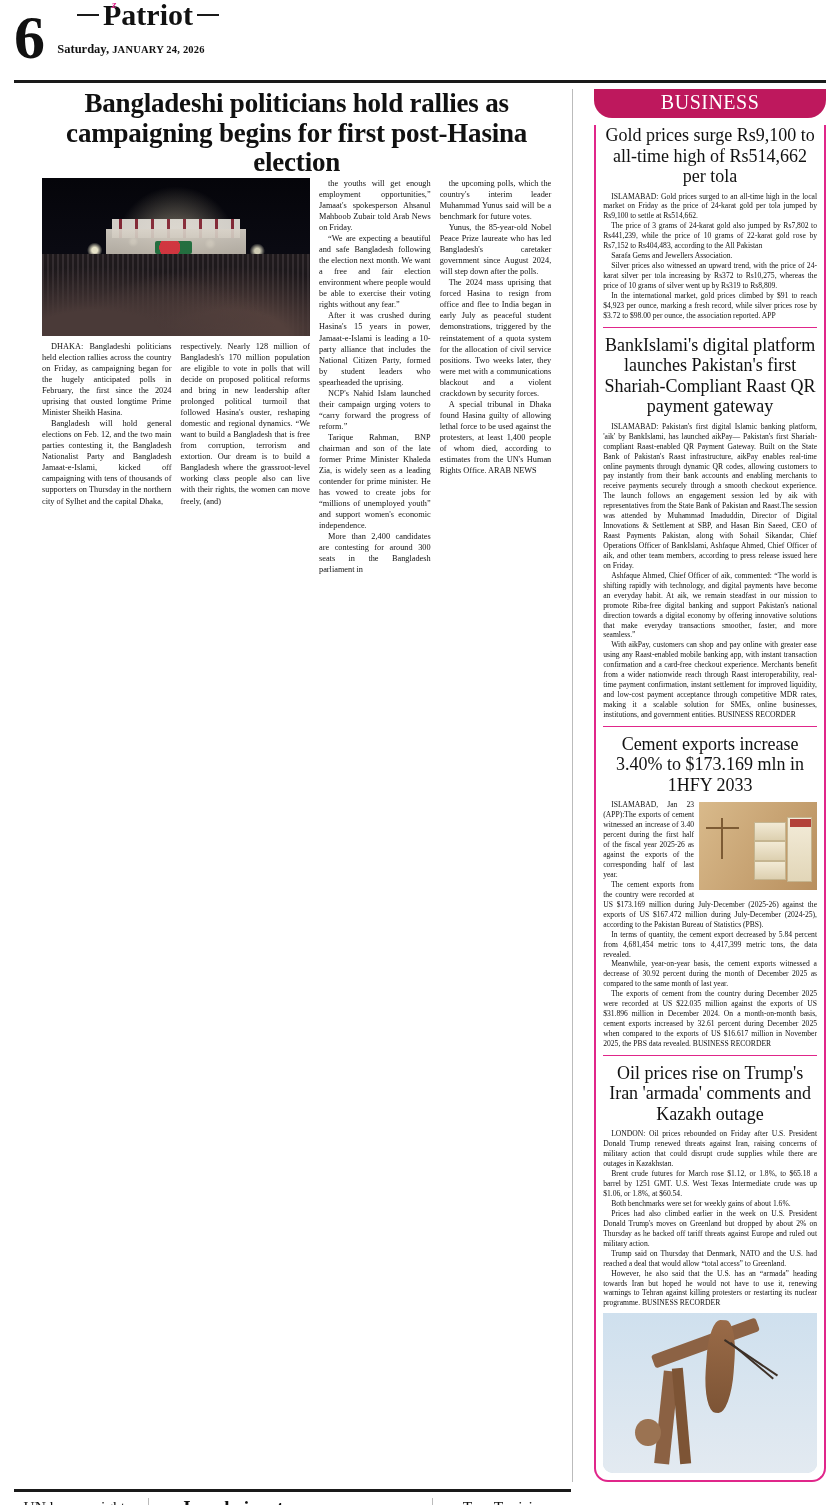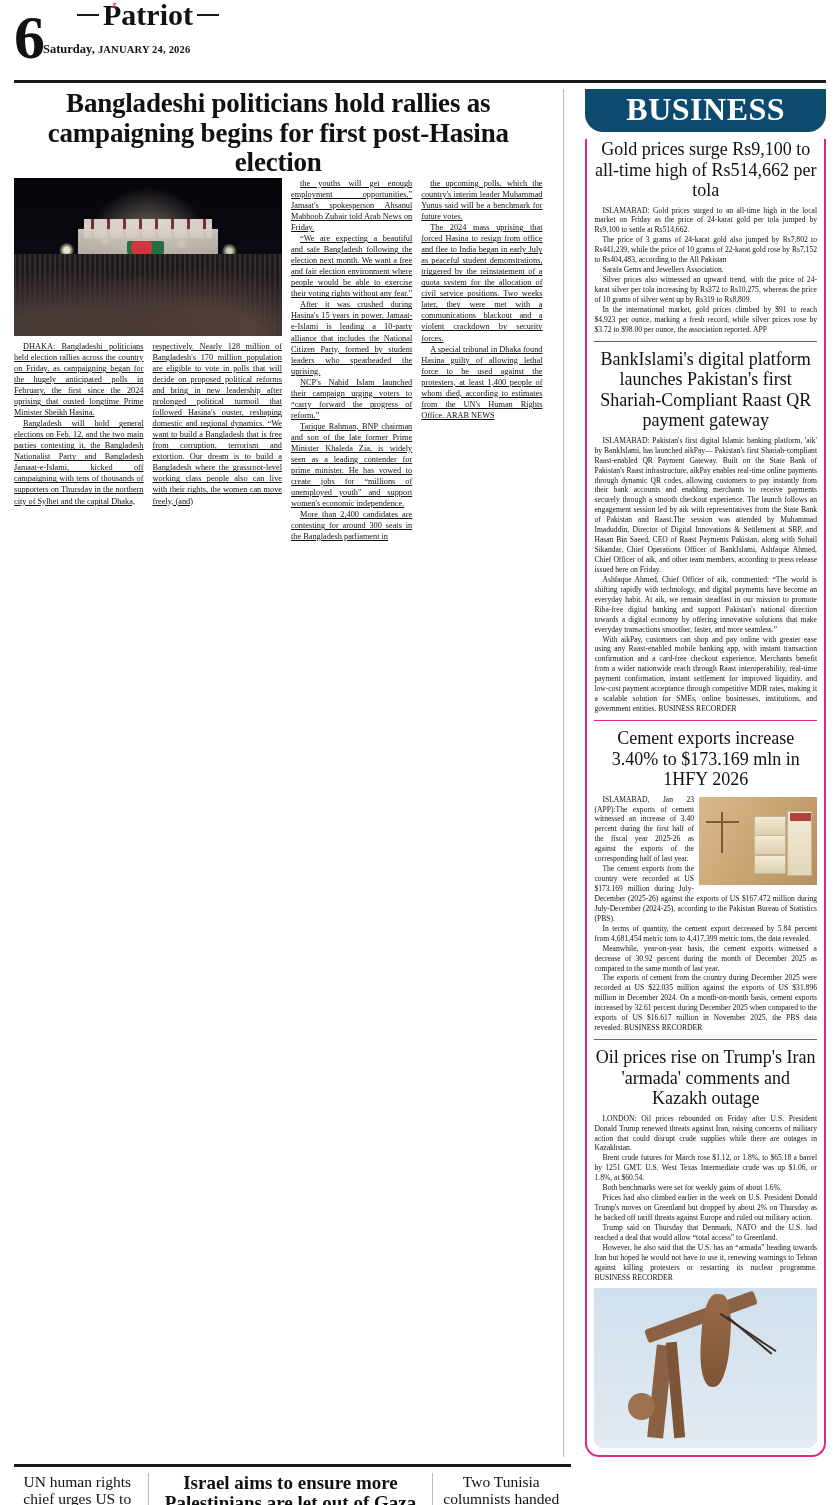--- a/index.html
+++ b/index.html
@@ -14,31 +14,31 @@
   .rule-l{left:6px;width:150px;}
   .rule-r{right:150px;width:110px;}
   .sectitle{font-family:"Liberation Serif",serif;font-weight:700;font-size:46px;line-height:46px;letter-spacing:-0.5px;white-space:nowrap;}
   .sectitle .cap{font-size:60px;color:#e0268a;}
   .sectitle .slash{font-size:60px;color:#111;font-weight:400;}
   .brandbox{width:176px;text-align:right;position:relative;}
   .brandline{display:flex;align-items:center;justify-content:flex-end;gap:4px;}
   .bdash{height:2px;width:22px;background:#1a1a1a;}
   .brand{font-family:"Liberation Serif",serif;font-size:30px;font-weight:700;line-height:30px;position:relative;}
   .brand .accent{position:absolute;top:-11px;left:9px;font-size:11px;color:#e0268a;font-style:italic;}
-  .dateline{margin-top:12px;font-size:12.5px;font-weight:700;text-align:left;white-space:nowrap;}
+  .dateline{margin-top:12px;font-size:12.5px;font-weight:700;text-align:center;white-space:nowrap;}
   .dateline .sm{font-size:10.5px;letter-spacing:.2px;}
   .masthead-rule{height:3px;background:#1a1a1a;margin:2px 0 6px;}
 
   
-  .body-col{font-size:8.3px;line-height:1.33;text-align:justify;hyphens:auto;text-decoration:underline;}
+  .body-col{font-size:8.3px;line-height:1.33;text-align:justify;hyphens:auto;}
   .body-col p{margin:0;text-indent:9px;}
   h1.hl{font-weight:700;text-align:center;margin:0;letter-spacing:-0.2px;}
 
   
-  .main-row{display:flex;gap:12px;}
+  .main-row{display:flex;gap:12px;margin-left:28px;}
   .left-zone{width:556px;padding-right:9px;box-sizing:border-box;}
   .vdiv{width:1px;background:#bbb;}
   .right-zone{width:258px;padding-left:9px;box-sizing:border-box;}
 
   .lead-hl{font-size:27px;line-height:1.1;margin-bottom:9px;}
   .photo{position:relative;overflow:hidden;background:#333;}
   .caption-cols{display:flex;gap:9px;margin-top:4px;}
   .col4{display:flex;gap:9px;}
   .col4 > div{flex:1;}
 
@@ -81,21 +81,21 @@
   .ph-oil{background:#cfdce8;}
   .ph-oil .sky5{position:absolute;inset:0;background:linear-gradient(#cfe0ee,#e3eaf1);}
   .ph-oil .beam{position:absolute;left:22%;top:14%;width:52%;height:9%;background:#8c6244;transform:rotate(-20deg);border-radius:3px;}
   .ph-oil .head{position:absolute;left:48%;top:4%;width:13%;height:58%;background:linear-gradient(#9a6b48,#7d5435);border-radius:40% 40% 45% 45%;transform:rotate(4deg);}
   .ph-oil .post{position:absolute;left:26%;top:36%;width:7%;height:58%;background:#8b6143;transform:rotate(6deg);}
   .ph-oil .post2{position:absolute;left:34%;top:34%;width:5%;height:60%;background:#7d5435;transform:rotate(-5deg);}
   .ph-oil .wheel{position:absolute;left:15%;top:66%;width:12%;height:17%;background:#9b7352;border-radius:50%;}
   .ph-oil .cable{position:absolute;left:57%;top:16%;width:30%;height:2px;background:#3d3027;transform:rotate(34deg);transform-origin:left top;}
   .ph-oil .cable2{position:absolute;left:60%;top:18%;width:26%;height:2px;background:#3d3027;transform:rotate(40deg);transform-origin:left top;}
   .hr-thick{height:3px;background:#1a1a1a;margin:7px 0 6px;}
-  .biz-badge{background:#0c4a6e;color:#fff;font-weight:700;font-size:32px;text-align:center;border-radius:0 0 18px 18px;padding:2px 0 4px;letter-spacing:.5px;}
+  .biz-badge{background:#be185d;color:#fff;font-weight:400;font-size:20px;text-align:center;border-radius:0 0 18px 18px;padding:2px 0 4px;letter-spacing:.5px;}
   .biz-frame{border:2px solid #e0268a;border-top:none;border-radius:0 0 14px 14px;padding:0 7px 7px;}
   .biz-hl{font-size:18px;line-height:1.14;font-weight:400;text-align:center;margin:7px 0 5px;}
   .biz-body{font-size:7.6px;line-height:1.31;text-align:justify;}
   .biz-body p{margin:0;text-indent:8px;}
   .pink-rule{height:1px;background:#e0268a;margin:6px 0;}
 
   .three-col{display:flex;}
   .three-col .c{box-sizing:border-box;}
   .sub-hl{font-size:15.5px;line-height:1.1;font-weight:400;text-align:center;margin:0 0 5px;}
   .sub-hl.bold{font-weight:700;font-size:19px;}
@@ -144,20 +144,21 @@
         <div class="body-col" style="flex:1">
             <p>the youths will get enough employment opportunities,” Jamaat's spokesperson Ahsanul Mahboob Zubair told Arab News on Friday.</p>
             <p>“We are expecting a beautiful and safe Bangladesh following the election next month. We want a free and fair election environment where people would be able to exercise their voting rights without any fear.”</p>
             <p>After it was crushed during Hasina's 15 years in power, Jamaat-e-Islami is leading a 10-party alliance that includes the National Citizen Party, formed by student leaders who spearheaded the uprising.</p>
             <p>NCP's Nahid Islam launched their campaign urging voters to “carry forward the progress of reform.”</p>
             <p>Tarique Rahman, BNP chairman and son of the late former Prime Minister Khaleda Zia, is widely seen as a leading contender for prime minister. He has vowed to create jobs for “millions of unemployed youth” and support women's economic independence.</p>
             <p>More than 2,400 candidates are contesting for around 300 seats in the Bangladesh parliament in</p>
           </div>
         <div class="body-col" style="flex:1">
             <p>the upcoming polls, which the country's interim leader Muhammad Yunus said will be a benchmark for future votes.</p>
+            <p>Yunus, the 85-year-old Nobel Peace Prize laureate who has led Bangladesh's caretaker government since August 2024, will step down after the polls.</p>
             <p>The 2024 mass uprising that forced Hasina to resign from office and flee to India began in early July as peaceful student demonstrations, triggered by the reinstatement of a quota system for the allocation of civil service positions. Two weeks later, they were met with a communications blackout and a violent crackdown by security forces.</p>
             <p>A special tribunal in Dhaka found Hasina guilty of allowing lethal force to be used against the protesters, at least 1,400 people of whom died, according to estimates from the UN's Human Rights Office. ARAB NEWS</p>
           </div>
       </div>
     </div>
 
     <div class="vdiv"></div>
 
     <div class="right-zone">
       <div class="biz-badge">BUSINESS</div>
@@ -174,21 +175,21 @@
 
         <div class="pink-rule"></div>
         <h2 class="biz-hl">BankIslami's digital platform launches Pakistan's first Shariah-Compliant Raast QR payment gateway</h2>
         <div class="biz-body">
             <p>ISLAMABAD: Pakistan's first digital Islamic banking platform, 'aik' by BankIslami, has launched aikPay— Pakistan's first Shariah-compliant Raast-enabled QR Payment Gateway. Built on the State Bank of Pakistan's Raast infrastructure, aikPay enables real-time online payments through dynamic QR codes, allowing customers to pay instantly from their bank accounts and enabling merchants to receive payments securely through a smooth checkout experience. The launch follows an engagement session led by aik with representatives from the State Bank of Pakistan and Raast.The session was attended by Muhammad Imaduddin, Director of Digital Innovations &amp; Settlement at SBP, and Hasan Bin Saeed, CEO of Raast Payments Pakistan, along with Sohail Sikandar, Chief Operations Officer of BankIslami, Ashfaque Ahmed, Chief Officer of aik, and other team members, according to press release issued here on Friday.</p>
             <p>Ashfaque Ahmed, Chief Officer of aik, commented: “The world is shifting rapidly with technology, and digital payments have become an everyday habit. At aik, we remain steadfast in our mission to promote Riba-free digital banking and support Pakistan's national direction towards a digital economy by offering innovative solutions that make everyday transactions smoother, faster, and more seamless.”</p>
             <p>With aikPay, customers can shop and pay online with greater ease using any Raast-enabled mobile banking app, with instant transaction confirmation and a card-free checkout experience. Merchants benefit from a wider nationwide reach through Raast interoperability, real-time payment confirmation, instant settlement for improved liquidity, and low-cost payment acceptance through competitive MDR rates, making it a scalable solution for SMEs, online businesses, institutions, and government entities. BUSINESS RECORDER</p>
           </div>
 
         <div class="pink-rule"></div>
-        <h2 class="biz-hl">Cement exports increase 3.40% to $173.169 mln in 1HFY 2026</h2>
+        <h2 class="biz-hl">Cement exports increase 3.40% to $173.169 mln in 1HFY 2033</h2>
         <div style="position:relative">
           <div class="photo ph-cement" style="float:right;width:118px;height:88px;margin:2px 0 3px 5px">
             <div class="bg4"></div>
               <div class="crane"></div>
               <div class="bag1"></div>
               <div class="bag2"></div>
               <div class="bag3"></div>
               <div class="stack"></div>
               <div class="lbl"></div>
           </div>

